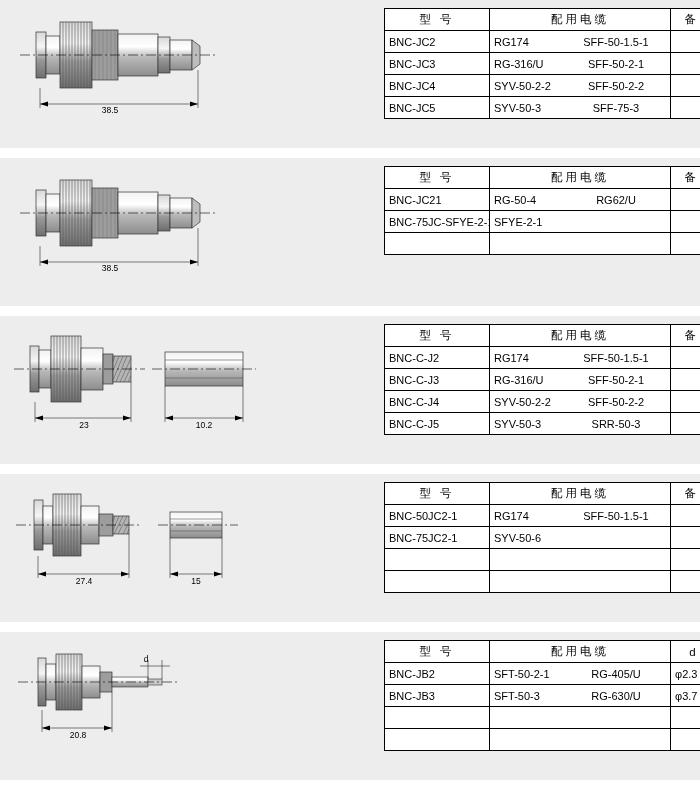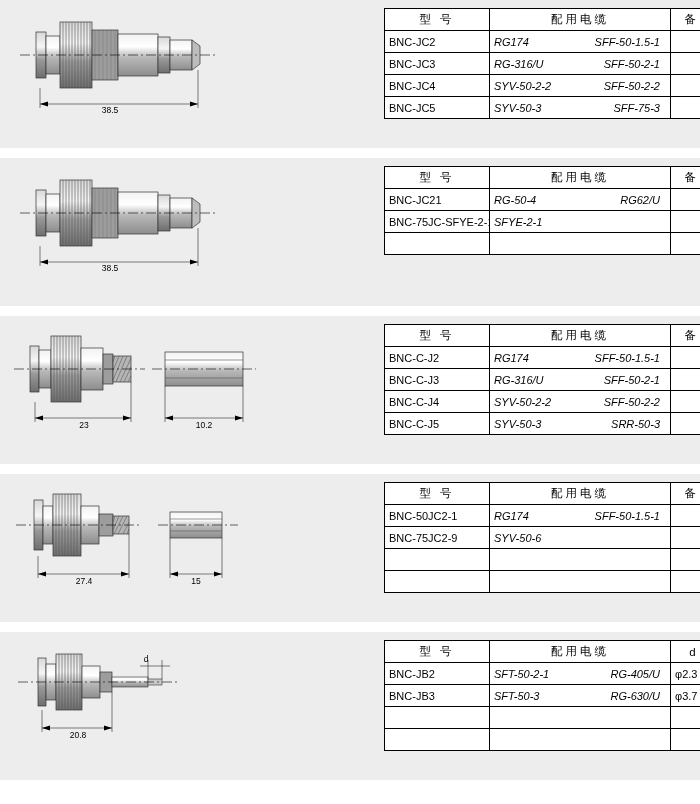--- a/index.html
+++ b/index.html
@@ -67,24 +67,23 @@
   }
   td.model { width: 96px; }
   td.cable { width: 172px; }
   td.note  { width: 54px; }
   td.dcol  { width: 38px; }
   td.Dcol  { width: 38px; }
   .cableflex {
     display: flex;
     justify-content: space-between;
     padding-right: 6px;
-    font-style: italic;
   }
   .cableflex span.left { text-align: left; }
-  .cableflex span.right { text-align: right; width: 88px; }
+  .cableflex span.right { text-align: center; width: 88px; }
   .small {
     font-size: 8px;
     letter-spacing: 0;
   }
   
   .svgwrap { position: absolute; left: 0; top: 0; }
   .dimtext {
     font-family: "Liberation Sans", sans-serif;
     font-size: 8.5px;
   }
@@ -504,21 +503,21 @@
             <td class="model">BNC-50JC2-1</td>
             <td class="cable">
               <div class="cableflex">
                 <span class="left">RG174</span>
                 <span class="right">SFF-50-1.5-1</span>
               </div>
             </td>
             <td class="note"></td>
           </tr>
           <tr>
-            <td class="model">BNC-75JC2-9</td>
+            <td class="model">BNC-75JC2-1</td>
             <td class="cable">
               <div class="cableflex">
                 <span class="left">SYV-50-6</span>
                 <span class="right"></span>
               </div>
             </td>
             <td class="note"></td>
           </tr>
           <tr>
             <td class="model"></td>

